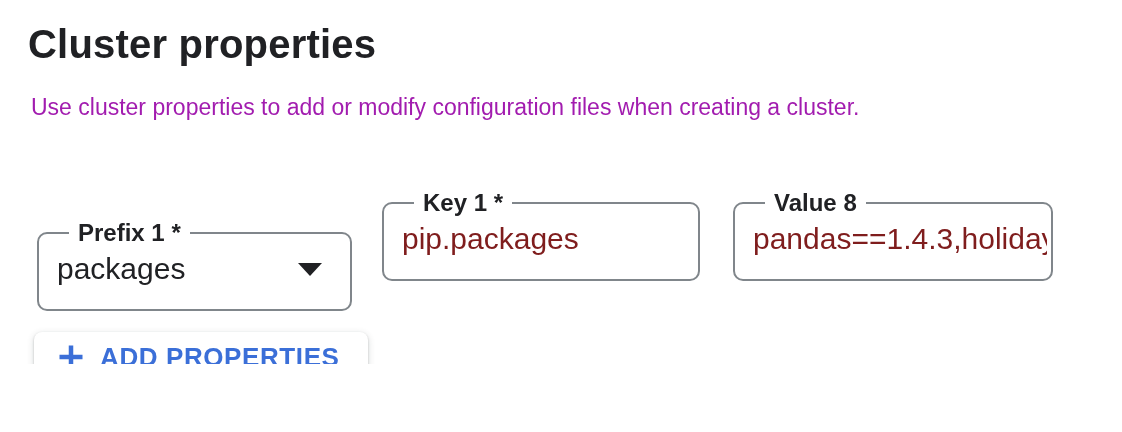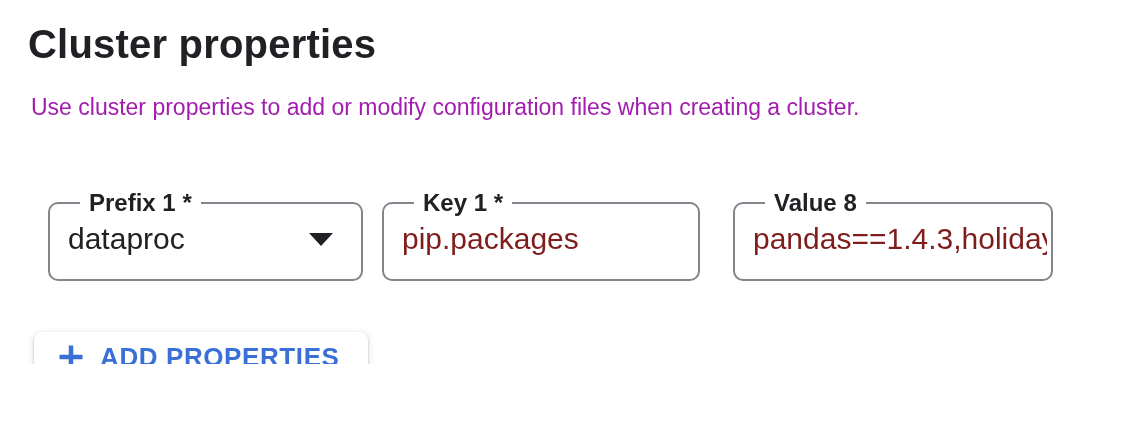--- a/index.html
+++ b/index.html
@@ -46,21 +46,21 @@
   }
   fieldset.mat-field legend {
     margin-left: 12px;
     padding: 0 9px;
     font-size: 24px;
     font-weight: 700;
     color: #202124;
     line-height: 28px;
     white-space: nowrap;
   }
-  .field-prefix { left: 48px;  width: 315px; }
+  .field-prefix { left: 37px;  width: 315px; margin-top: 30px; }
   .field-key    { left: 382px; width: 318px; }
   .field-value  { left: 733px; width: 320px; }
   .select-row {
     display: flex;
     align-items: center;
     margin-top: 2px;
     height: 40px;
     padding-right: 24px;
     cursor: pointer;
   }
@@ -123,21 +123,21 @@
 
 <div class="page">
 
   <h1 class="page-title">Cluster properties</h1>
 
   <p class="page-description">Use cluster properties to add or modify configuration files when creating a cluster.</p>
 
   <fieldset class="mat-field field-prefix">
     <legend>Prefix 1 *</legend>
     <div class="select-row">
-      <span class="select-value">dataproc</span>
+      <span class="select-value">packages</span>
       <span class="caret-down"></span>
     </div>
   </fieldset>
 
   <fieldset class="mat-field field-key">
     <legend>Key 1 *</legend>
     <input class="field-input" type="text" value="pip.packages" style="">
   </fieldset>
 
   <fieldset class="mat-field field-value">

